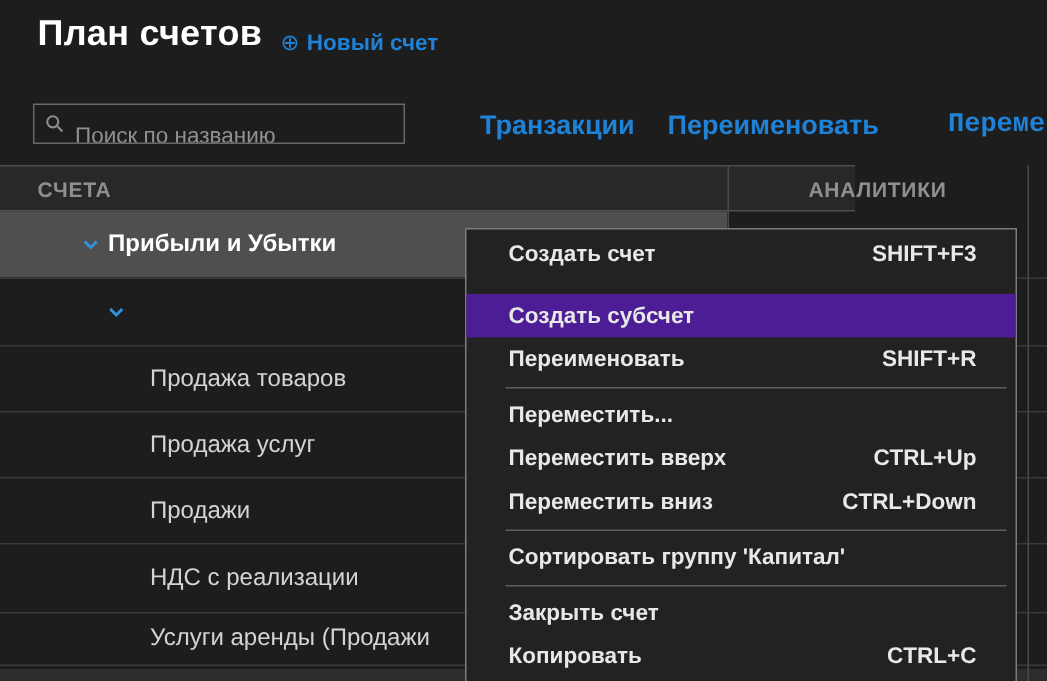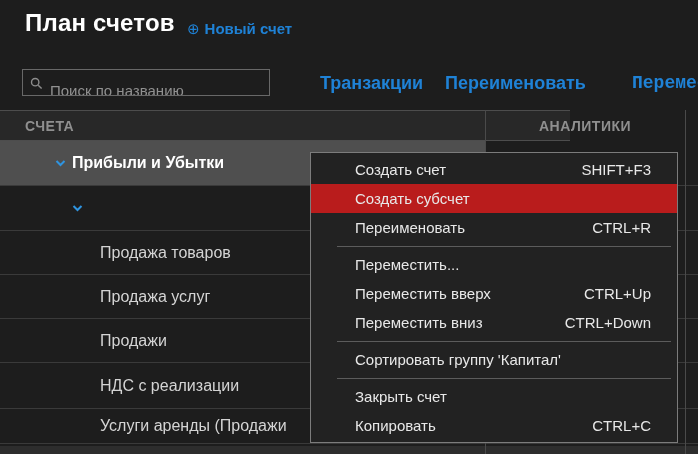--- a/index.html
+++ b/index.html
@@ -64,23 +64,23 @@
     position:absolute; left:0; top:446px; width:698px; height:8px; background:#2d2d2d; z-index:1;
   }
   
   .context-menu {
     position:absolute; left:310px; top:152px; width:368px;
     background:#222222; border:1px solid #7c7c7c; z-index:10;
     padding:2px 0;
   }
   .menu-item {
     height:29px; display:flex; align-items:center; justify-content:space-between;
-    padding:0 26px 0 44px; font-size:15px; color:#e8e8e8; cursor:pointer; white-space:nowrap;
+    padding:0 26px 0 28px; font-size:15px; color:#e8e8e8; cursor:pointer; white-space:nowrap;font-weight:bold;
   }
-  .menu-item.highlight { background:#b91c1c; }
+  .menu-item.highlight { background:#4c1d95;margin-top:12px; }
   .menu-item .shortcut { color:#e8e8e8; margin-left:20px; }
   .menu-sep { height:0; border-top:1px solid #5c5c5c; margin:3.5px 6px 3.5px 26px; }
 </style>
 </head>
 <body>
 
 <div class="page">
 
   <div class="page-title">План счетов</div>
   <div class="new-account">
@@ -148,21 +148,21 @@
       <div class="menu-item">
         <span>Создать счет</span>
         <span class="shortcut">SHIFT+F3</span>
       </div>
       <div class="menu-item highlight">
         <span>Создать субсчет</span>
         <span class="shortcut"></span>
       </div>
       <div class="menu-item">
         <span>Переименовать</span>
-        <span class="shortcut">CTRL+R</span>
+        <span class="shortcut">SHIFT+R</span>
       </div>
       <div class="menu-sep"></div>
       <div class="menu-item">
         <span>Переместить...</span>
         <span class="shortcut"></span>
       </div>
       <div class="menu-item">
         <span>Переместить вверх</span>
         <span class="shortcut">CTRL+Up</span>
       </div>

